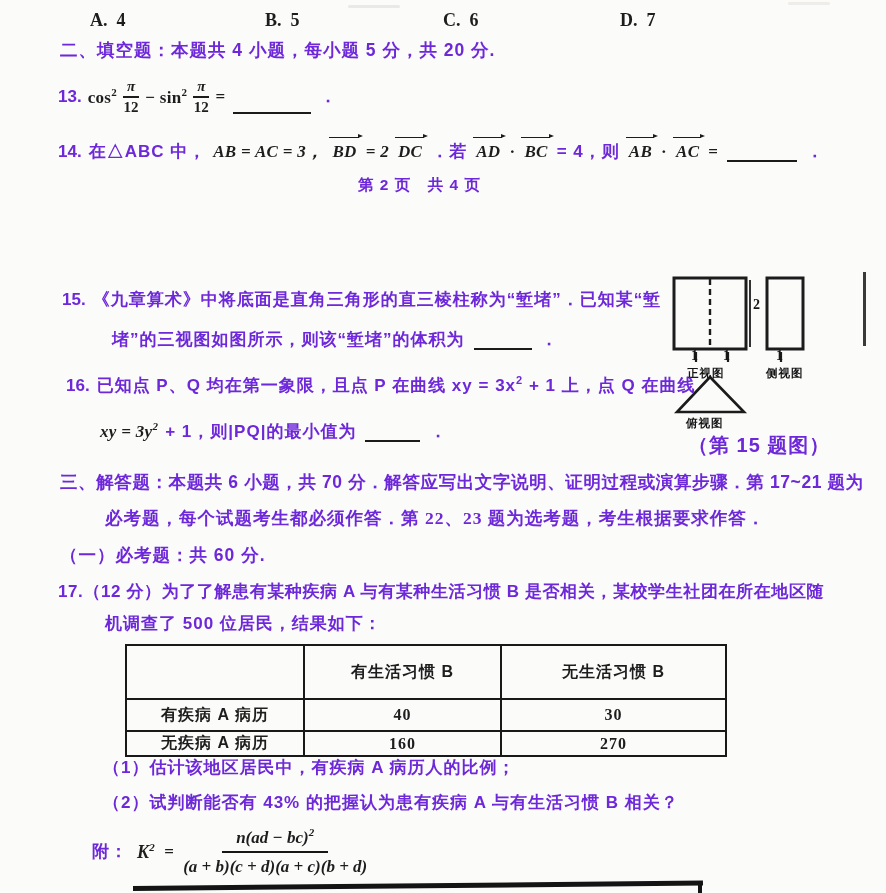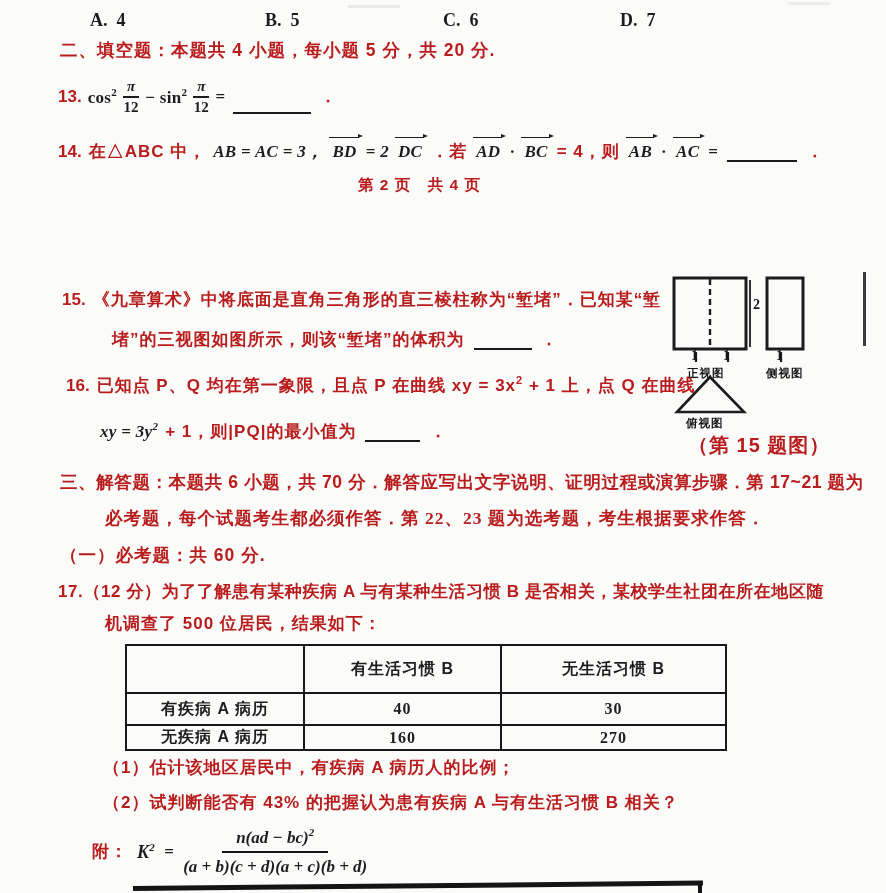--- a/index.html
+++ b/index.html
@@ -11,21 +11,21 @@
     font-family:"Liberation Sans",sans-serif;
     color:#1d1d1d;
   }
   .abs{position:absolute;}
   .cn{
     font-family:"Liberation Sans",sans-serif;
     font-weight:700;
     font-size:17px;
     letter-spacing:1px;
     white-space:nowrap;
-    color:#b91c1c;
+    color:#6d28d9;
   }
   .math{
     font-family:"Liberation Serif",serif;
     font-style:italic;
     font-weight:700;
     font-size:17px;
     letter-spacing:.3px;
     white-space:nowrap;
   }
   .upright{font-style:normal;text-align:right;}
@@ -174,21 +174,21 @@
   <div class="abs cn" style="left:58px;top:580px;letter-spacing:.6px;">17.（12 分）为了了解患有某种疾病 A 与有某种生活习惯 B 是否相关，某校学生社团在所在地区随</div>
   <div class="abs cn" style="left:105px;top:612px;">机调查了 500 位居民，结果如下：</div>
 
   <table class="qtable abs" style="left:125px;top:644px;width:600px;">
     <colgroup>
         <col style="width:178px">
         <col style="width:197px">
         <col style="width:225px">
       </colgroup>
     <tbody>
-        <tr style="height:48px;">
+        <tr style="height:54px;">
       <td></td>
       <td>有生活习惯 B</td>
       <td>无生活习惯 B</td>
     </tr>
     <tr style="height:32px;">
       <td>有疾病 A 病历</td>
       <td class="numcell">40</td>
       <td class="numcell">30</td>
     </tr>
     <tr style="height:24px;">

